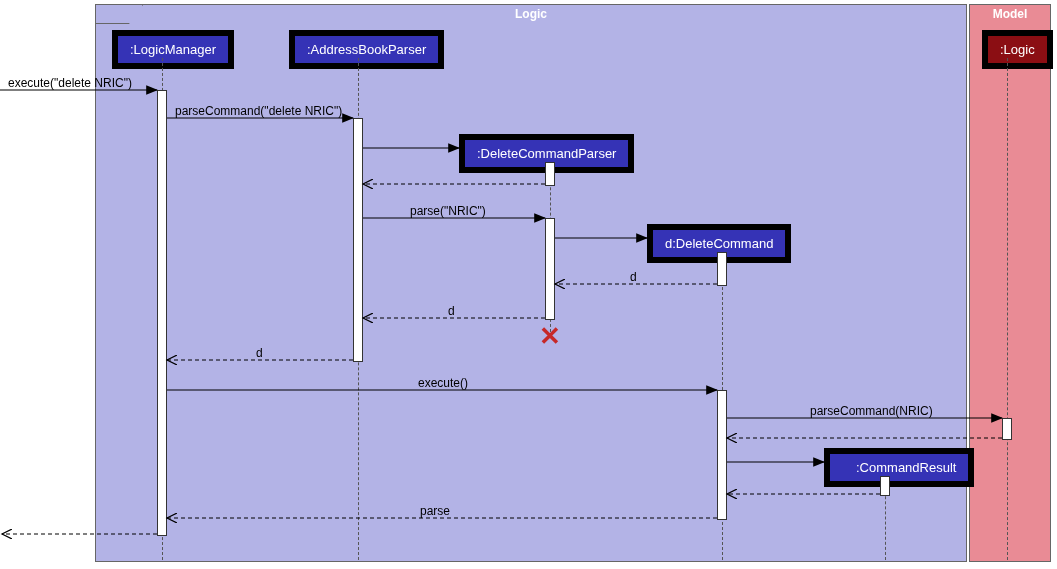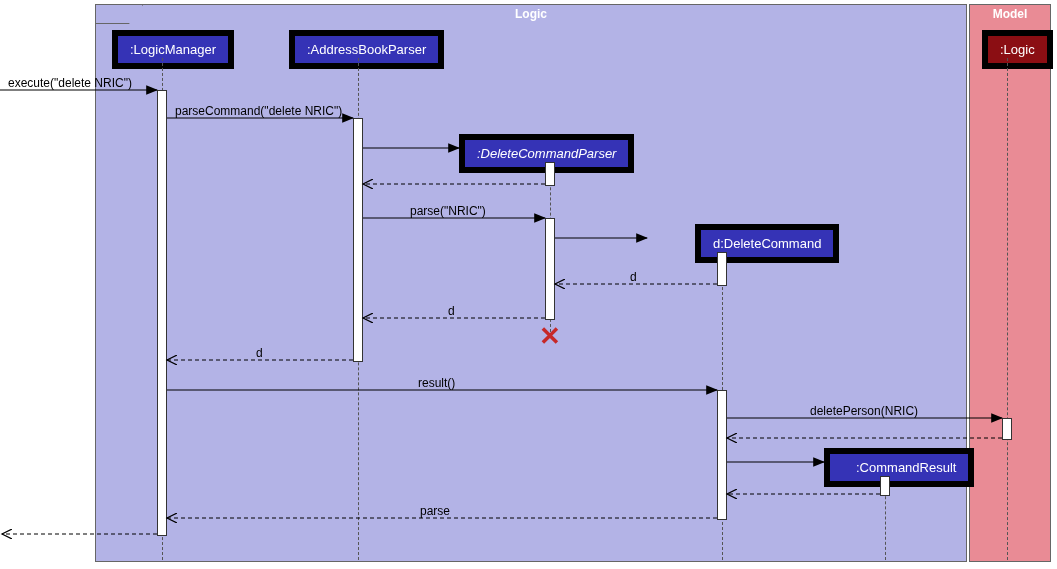--- a/index.html
+++ b/index.html
@@ -81,22 +81,22 @@
     <span style="visibility:hidden;">X</span>
   </div>
   <div style="position:absolute; top:2px; left:50%; transform:translateX(-50%); color:#fff; font-weight:bold; font-size:12px;">Logic</div>
 </div>
 <div class="frame model" style="left:969px; top:4px; width:82px; height:558px;">
   <div style="position:absolute; top:2px; left:50%; transform:translateX(-50%); color:#fff; font-weight:bold; font-size:12px;">Model</div>
 </div>
 
 <div class="participant" style="left:112px; top:30px;">:LogicManager</div>
 <div class="participant" style="left:289px; top:30px;">:AddressBookParser</div>
-<div class="participant" style="left:459px; top:134px;font-style:italic;">:DeleteCommandParser</div>
-<div class="participant" style="left:647px; top:224px;margin-left:48px;">d:DeleteCommand</div>
+<div class="participant" style="left:459px; top:134px;">:DeleteCommandParser</div>
+<div class="participant" style="left:647px; top:224px;">d:DeleteCommand</div>
 <div class="participant" style="left:824px; top:448px;padding-left:26px;">:CommandResult</div>
 <div class="participant model" style="left:982px; top:30px;">:Logic</div>
 
 <div class="lifeline" style="left:162px; top:58px; height:502px;"></div>
 <div class="lifeline" style="left:358px; top:58px; height:502px;"></div>
 <div class="lifeline" style="left:550px; top:162px; height:170px;"></div>
 <div class="lifeline" style="left:722px; top:252px; height:308px;"></div>
 <div class="lifeline" style="left:885px; top:476px; height:84px;"></div>
 <div class="lifeline" style="left:1007px; top:58px; height:502px;"></div>
 
@@ -153,15 +153,15 @@
 
   <line x1="157" y1="534" x2="2" y2="534" stroke="#000" stroke-width="1" stroke-dasharray="4,3" marker-end="url(#openArrow)"></line>
 </svg>
 
 <div class="msg-label" style="left:8px; top:76px;">execute("delete NRIC")</div>
 <div class="msg-label" style="left:175px; top:104px;">parseCommand("delete NRIC")</div>
 <div class="msg-label" style="left:410px; top:204px;">parse("NRIC")</div>
 <div class="msg-label" style="left:630px; top:270px;">d</div>
 <div class="msg-label" style="left:448px; top:304px;">d</div>
 <div class="msg-label" style="left:256px; top:346px;">d</div>
-<div class="msg-label" style="left:418px; top:376px;">result()</div>
-<div class="msg-label" style="left:810px; top:404px;">deletePerson(NRIC)</div>
+<div class="msg-label" style="left:418px; top:376px;">execute()</div>
+<div class="msg-label" style="left:810px; top:404px;">parseCommand(NRIC)</div>
 <div class="msg-label" style="left:420px; top:504px;">parse</div>
 
 </body></html>

